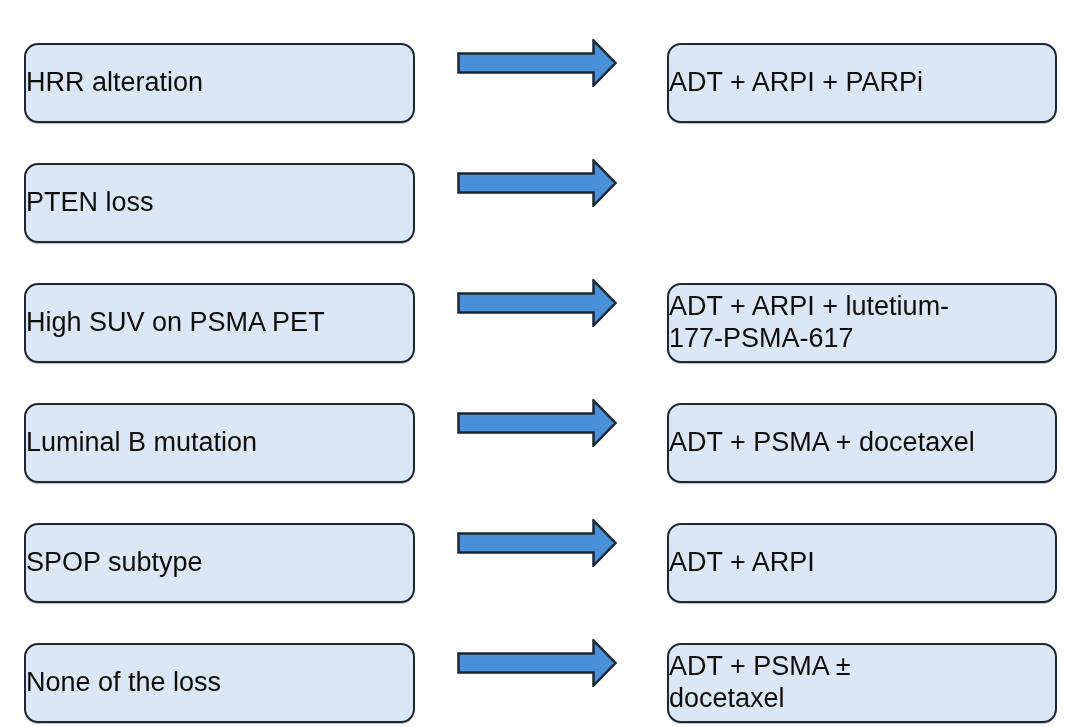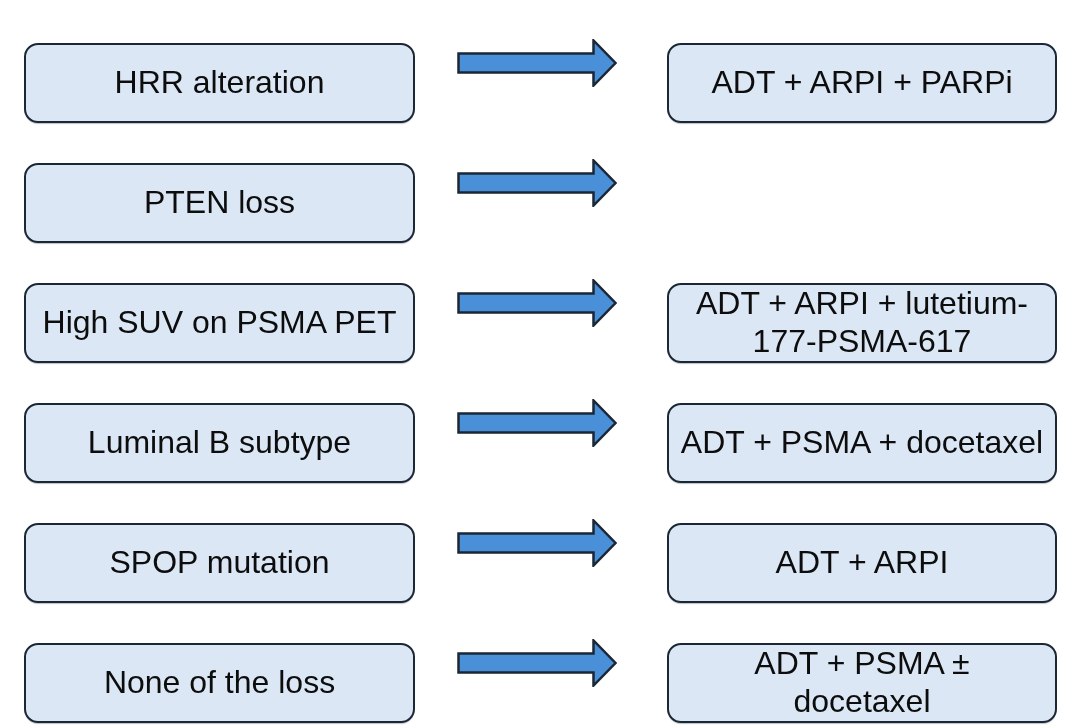--- a/index.html
+++ b/index.html
@@ -22,24 +22,24 @@
     align-items: center;
     height: 80px;
   }
 
   .box {
     background: var(--box-fill, #dbe7f4);
     border: 2.5px solid var(--box-border, #1b2734);
     border-radius: 14px;
     display: flex;
     flex-direction: column;
-    align-items: center;
+    align-items: flex-start;
     justify-content: center;
     text-align: center;
-    font-size: 32px;
+    font-size: 27px;
     line-height: 1.18;
     color: var(--text, #0d0d0d);
     box-shadow: 0 2px 1px -1px rgba(100, 112, 128, 0.45);
     margin-top: 40px;
   }
 
   .box.left  { width: 391px; height: 80px; margin-left: 24px; }
   .box.right { width: 390px; height: 80px; margin-left: 49px; }
 
   .arrow {
@@ -93,33 +93,33 @@
       <polygon points="1.5,14.5 136.5,14.5 136.5,1.5 158.5,24 136.5,46.5 136.5,33.5 1.5,33.5"></polygon>
     </svg>
     <div class="box right">
       <span>ADT + ARPI + lutetium-</span>
       <span>177-PSMA-617</span>
     </div>
   </div>
 
   <div class="row">
     <div class="box left">
-      <span>Luminal B subtype</span>
+      <span>Luminal B mutation</span>
     </div>
     <svg class="arrow" viewBox="0 0 161 48" aria-hidden="true">
       <polygon points="1.5,14.5 136.5,14.5 136.5,1.5 158.5,24 136.5,46.5 136.5,33.5 1.5,33.5"></polygon>
     </svg>
     <div class="box right">
       <span>ADT + PSMA + docetaxel</span>
     </div>
   </div>
 
   <div class="row">
     <div class="box left">
-      <span><span class="italic">SPOP</span> <span class="cond-gap">mutation</span></span>
+      <span><span class="italic">SPOP</span> <span class="cond-gap">subtype</span></span>
     </div>
     <svg class="arrow" viewBox="0 0 161 48" aria-hidden="true">
       <polygon points="1.5,14.5 136.5,14.5 136.5,1.5 158.5,24 136.5,46.5 136.5,33.5 1.5,33.5"></polygon>
     </svg>
     <div class="box right">
       <span>ADT + ARPI</span>
     </div>
   </div>
 
   <div class="row">

